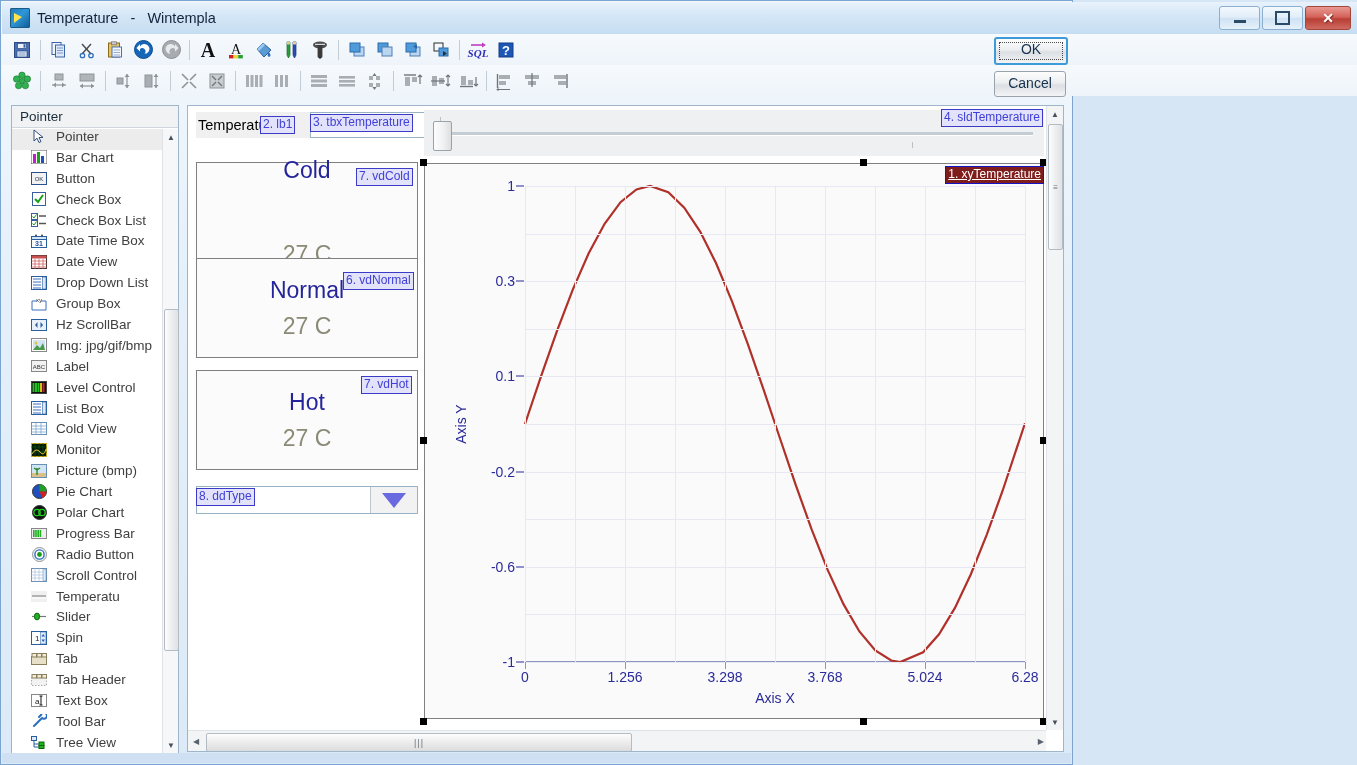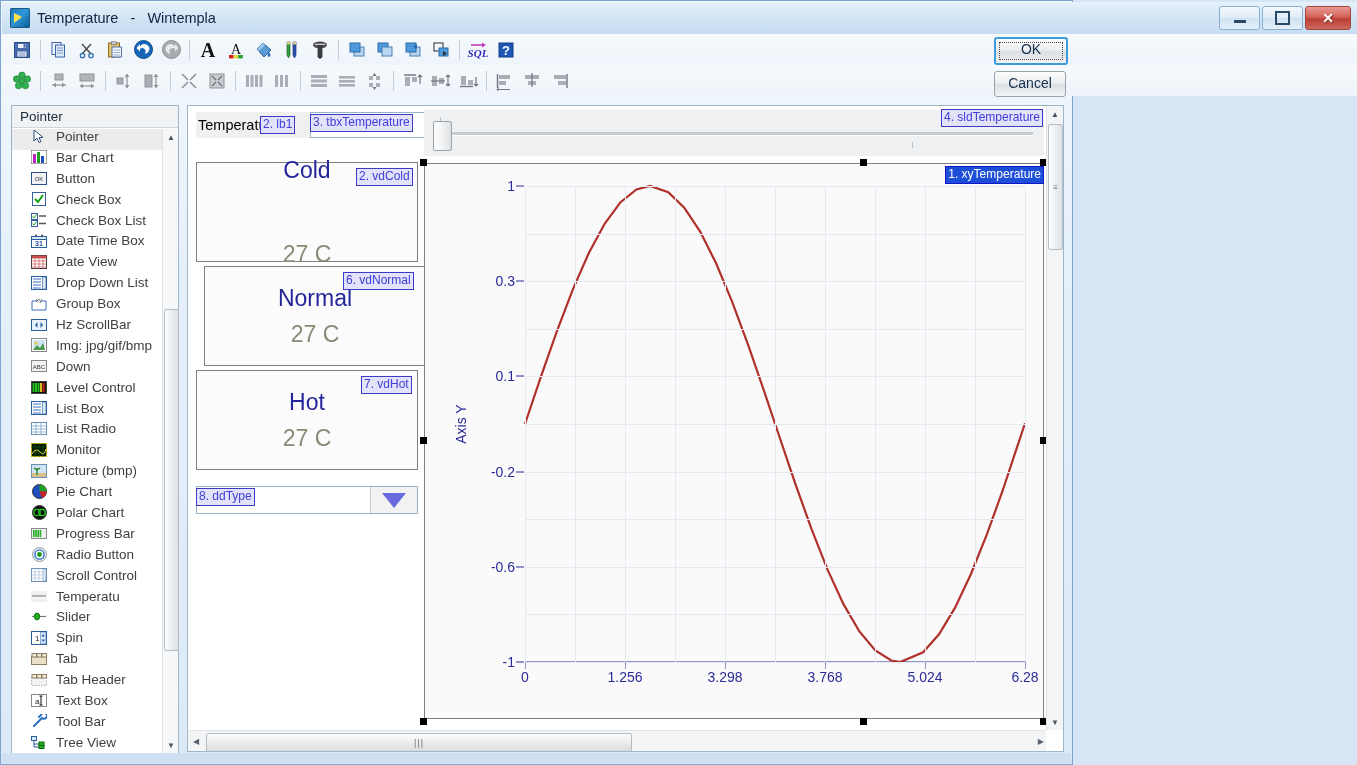--- a/index.html
+++ b/index.html
@@ -107,21 +107,21 @@
   
   .designer{
     position:absolute;left:186px;top:104px;right:8px;bottom:12px;
     background:#fff;border:1px solid #9fb5c9;box-sizing:border-box;overflow:hidden;
   }
   .canvas{position:absolute;left:0;top:0;right:17px;bottom:22px;background:#fff;overflow:hidden;}
   .tag{
     position:absolute;font-size:12px;color:#4040d8;background:#e2e2fb;
     border:1px solid #3b3bc8;padding:0 2px;white-space:nowrap;line-height:15px;height:16px;z-index:6;
   }
-  .tag.sel{background:#1d4ed8;color:#fff;border-color:#1414c8;}
+  .tag.sel{background:#7f1d1d;color:#fff;border-color:#1414c8;text-decoration:underline;}
   .hnd{position:absolute;width:7px;height:7px;background:#000;z-index:7;}
   .lbl1{
     position:absolute;left:8px;top:6px;width:120px;height:26px;background:#f0f0f0;
     font-size:14.5px;color:#000;line-height:26px;padding-left:2px;box-sizing:border-box;overflow:hidden;
   }
   .tbx{
     position:absolute;left:122px;top:6px;width:144px;height:26px;
     background:#fff;border:1px solid #97b3c3;box-sizing:border-box;
   }
   .vd{
@@ -641,21 +641,21 @@
           </span>
           <span class="tb-lbl">Img: jpg/gif/bmp</span>
         </div>
         <div class="tb-item">
           <span class="tb-ico">
             <svg width="16" height="12" viewBox="0 0 16 12">
               <rect x="0.5" y="0.5" width="15" height="11" fill="#f2f2f2" stroke="#888"></rect>
               <text x="8" y="8.5" font-size="6" text-anchor="middle" fill="#333" font-family="Liberation Sans">ABC</text>
             </svg>
           </span>
-          <span class="tb-lbl">Down</span>
+          <span class="tb-lbl">Label</span>
         </div>
         <div class="tb-item">
           <span class="tb-ico">
             <svg width="16" height="13" viewBox="0 0 16 13">
               <rect x="0.5" y="0.5" width="15" height="12" fill="#111" stroke="#444"></rect>
               <g>
                 <rect x="1.5" y="2" width="2" height="9" fill="#20c020"></rect>
                 <rect x="4" y="2" width="2" height="9" fill="#20c020"></rect>
                 <rect x="6.5" y="2" width="2" height="9" fill="#20c020"></rect>
                 <rect x="9" y="2" width="2" height="9" fill="#d0c020"></rect>
@@ -686,21 +686,21 @@
               <rect x="0.5" y="0.5" width="15" height="12" fill="#fff" stroke="#6a8fb5"></rect>
               <g stroke="#7aa5cf" stroke-width=".8">
                 <line x1="0" y1="4" x2="16" y2="4"></line>
                 <line x1="0" y1="7" x2="16" y2="7"></line>
                 <line x1="0" y1="10" x2="16" y2="10"></line>
                 <line x1="5" y1="1" x2="5" y2="13"></line>
                 <line x1="10" y1="1" x2="10" y2="13"></line>
               </g>
             </svg>
           </span>
-          <span class="tb-lbl">List Radio</span>
+          <span class="tb-lbl">Cold View</span>
         </div>
         <div class="tb-item">
           <span class="tb-ico">
             <svg width="16" height="14" viewBox="0 0 16 14">
               <rect x="0.5" y="0.5" width="15" height="13" fill="#041a04" stroke="#c8a820"></rect>
               <g stroke="#1a5a1a" stroke-width=".6">
                 <line x1="4" y1="0" x2="4" y2="14"></line>
                 <line x1="8" y1="0" x2="8" y2="14"></line>
                 <line x1="12" y1="0" x2="12" y2="14"></line>
                 <line x1="0" y1="4" x2="16" y2="4"></line>
@@ -890,23 +890,23 @@
         <div class="sld-tick" style="left:15px;bottom:6px;"></div>
         <div class="sld-tick" style="right:130px;bottom:7px;"></div>
         <div class="sld-thumb"></div>
       </div>
       <div class="tag" style="right:3px;top:3px;">4. sldTemperature</div>
 
       <div class="vd" style="top:56px;gap:48px;">
         <div class="vd-name">Cold</div>
         <div class="vd-val">27 C</div>
       </div>
-      <div class="tag" style="left:168px;top:62px;">2. vdCold</div>
-
-      <div class="vd" style="top:160px;margin-left:8px;">
+      <div class="tag" style="left:168px;top:62px;">7. vdCold</div>
+
+      <div class="vd" style="top:152px;">
         <div class="vd-name">Normal</div>
         <div class="vd-val">27 C</div>
       </div>
       <div class="tag" style="left:155px;top:166px;">6. vdNormal</div>
 
       <div class="vd" style="top:264px;">
         <div class="vd-name">Hot</div>
         <div class="vd-val">27 C</div>
       </div>
       <div class="tag" style="left:173px;top:270px;">7. vdHot</div>
@@ -919,20 +919,21 @@
       <div class="tag" style="left:8px;top:382px;">8. ddType</div>
 
       <div class="chart-box">
         <div class="plot" id="plot">
           <div class="axis-line-l"></div>
           <div class="axis-line-b"></div>
           <svg id="curve-svg" style="position:absolute;left:0;top:0;width:100%;height:100%;overflow:visible;" viewBox="0 0 1000 500" preserveAspectRatio="none">
             <path id="curve-path" fill="none" stroke="#b0302a" stroke-width="2.2" vector-effect="non-scaling-stroke" d="M 0.00 250.00 L 31.85 200.32 L 63.69 152.65 L 95.54 108.85 L 127.39 70.65 L 159.24 39.63 L 191.08 17.00 L 222.93 3.65 L 250.13 0.00 L 286.62 6.55 L 318.47 22.68 L 350.32 47.88 L 382.17 81.13 L 414.01 121.13 L 445.86 166.25 L 477.71 214.72 L 500.25 250.00 L 541.40 313.88 L 573.25 360.63 L 605.10 402.97 L 636.94 439.20 L 668.79 467.90 L 700.64 487.90 L 732.48 498.43 L 750.38 500.00 L 796.18 489.72 L 828.03 470.88 L 859.87 443.20 L 891.72 407.82 L 923.57 366.15 L 955.41 319.85 L 1000.00 249.20"></path>
           </svg>
           <div class="axis-y-lbl">Axis Y</div>
+          <div class="axis-x-lbl">Axis X</div>
         <div class="grid-v" style="left: 0%;"></div>
             <div class="grid-v" style="left: 10%;"></div>
             <div class="grid-v" style="left: 20%;"></div>
             <div class="grid-v" style="left: 30%;"></div>
             <div class="grid-v" style="left: 40%;"></div>
             <div class="grid-v" style="left: 50%;"></div>
             <div class="grid-v" style="left: 60%;"></div>
             <div class="grid-v" style="left: 70%;"></div>
             <div class="grid-v" style="left: 80%;"></div>
             <div class="grid-v" style="left: 90%;"></div>

